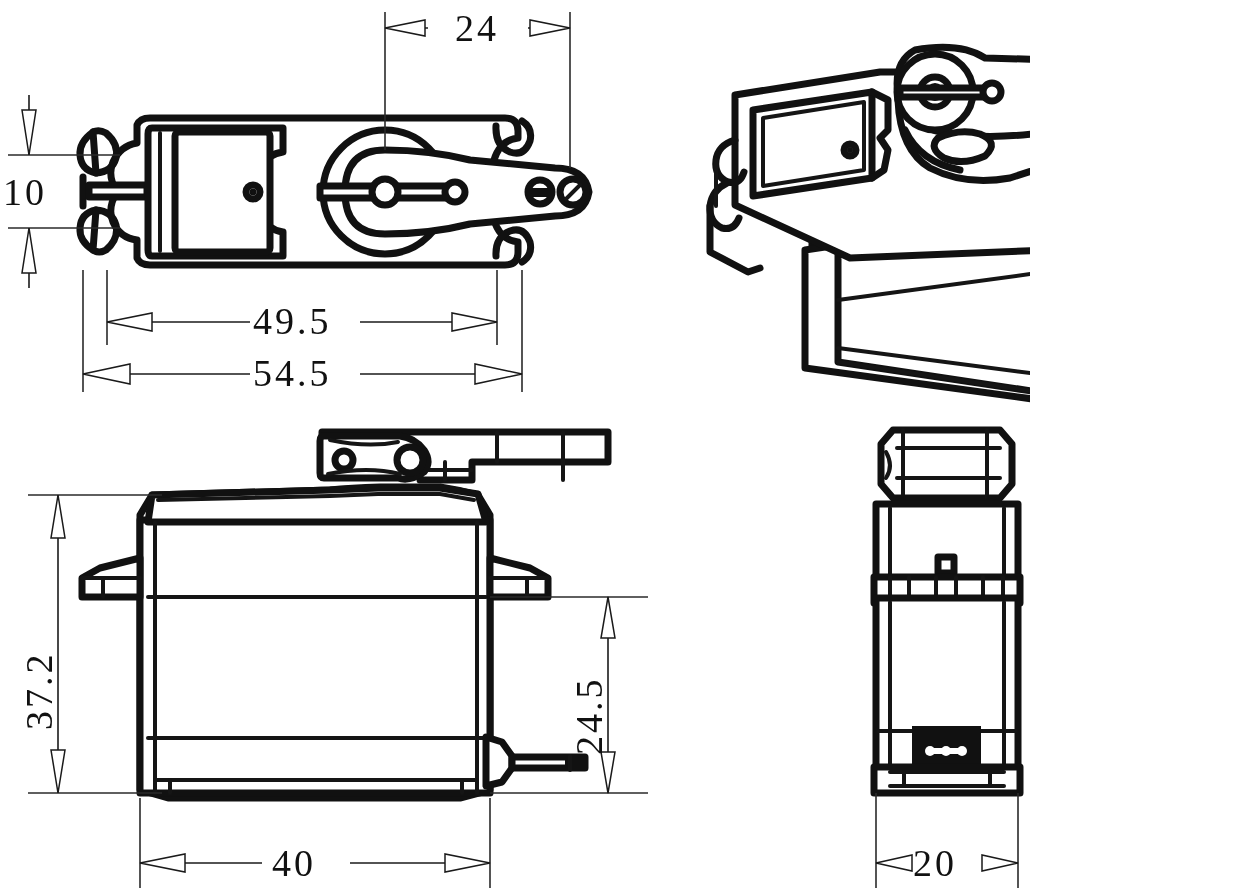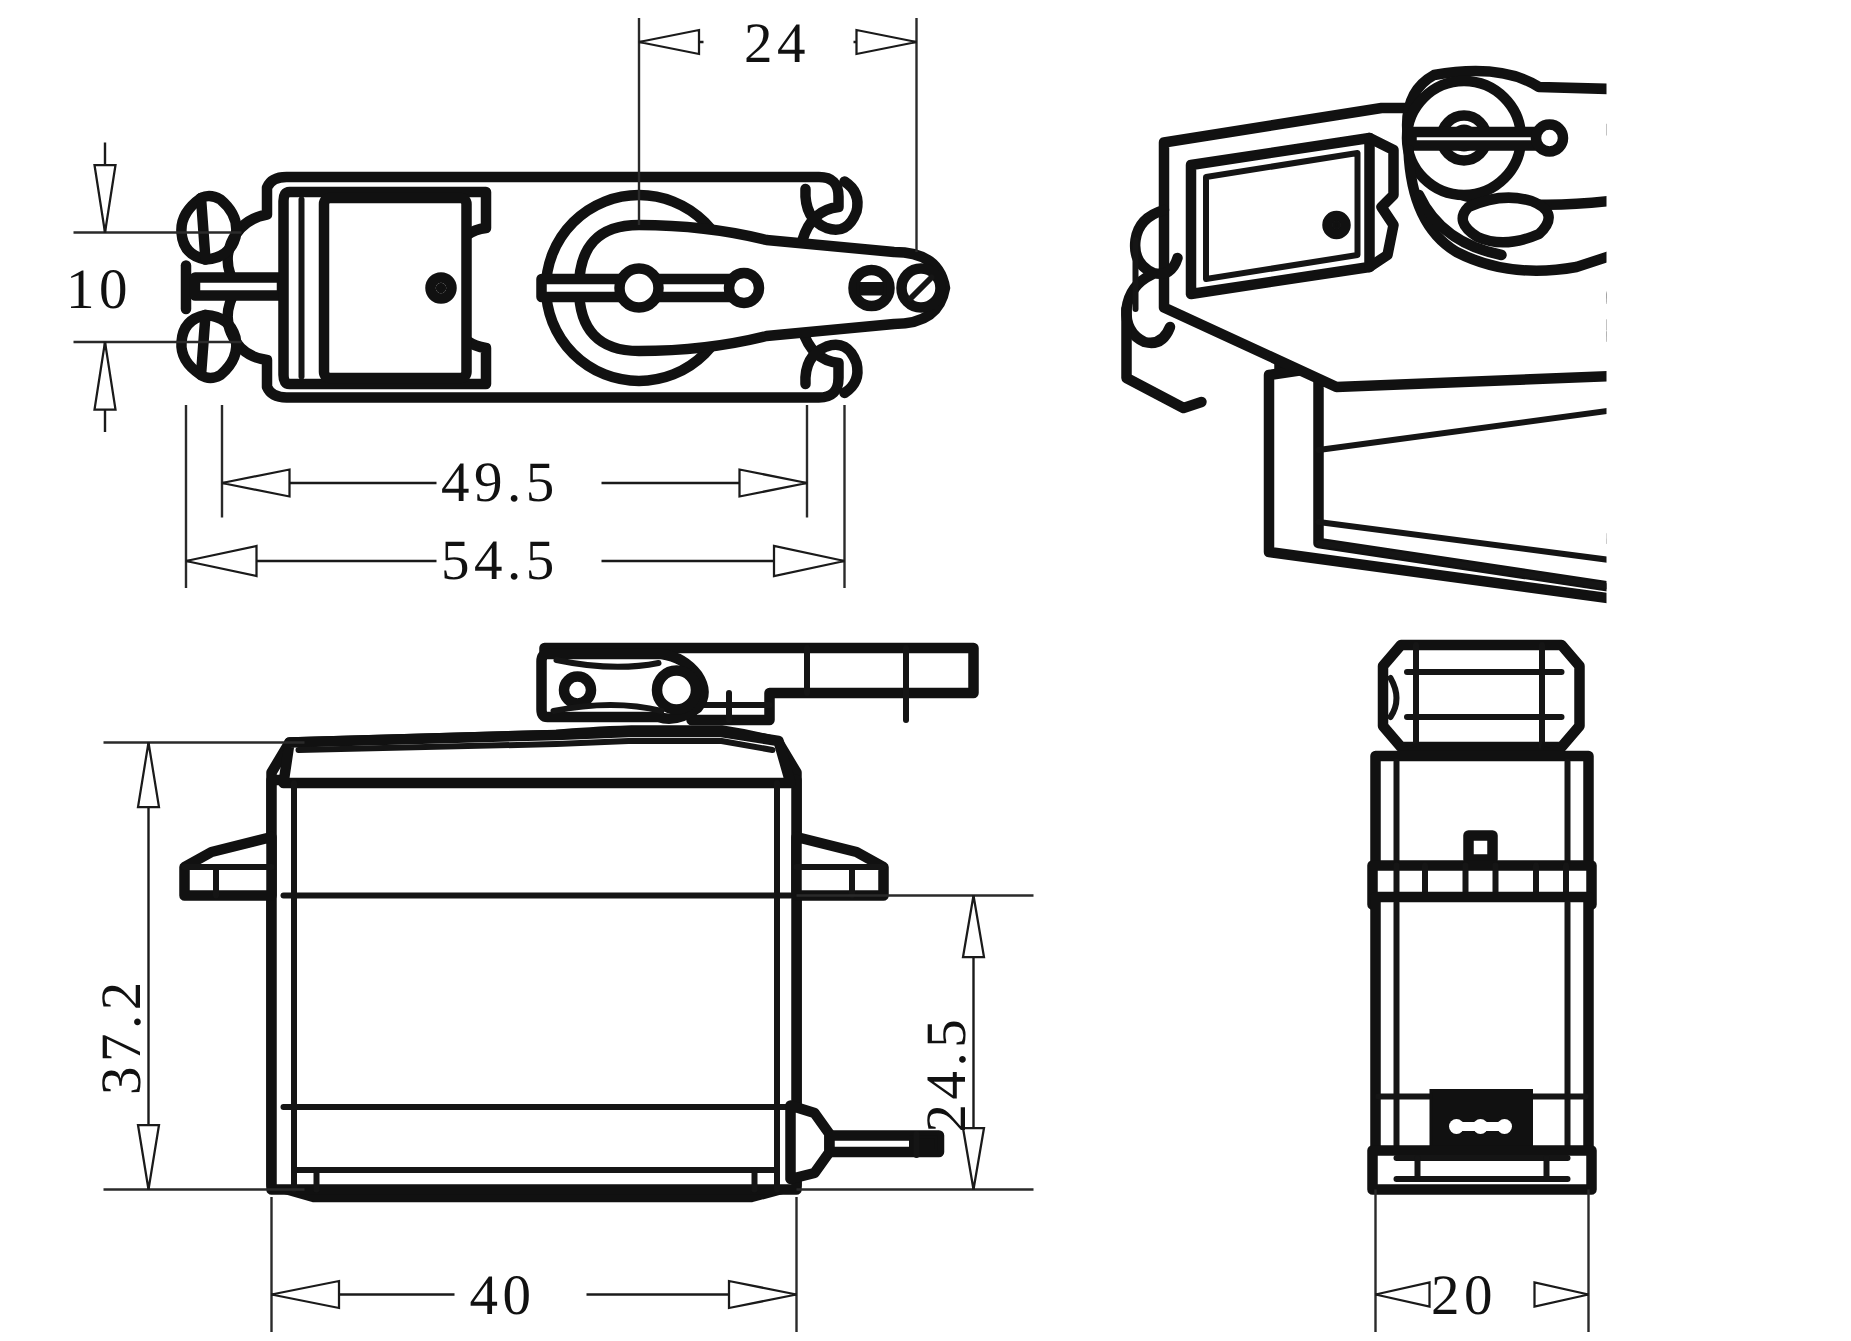--- a/index.html
+++ b/index.html
@@ -9,21 +9,20 @@
   }
   body {
     font-family: "Liberation Serif", serif;
   }
   #page {
     position: relative;
     width: 1030px;
     height: 894px;
     background: #ffffff;
     overflow: hidden;
-    margin-left: 41px;
   }
   #page svg {
     position: absolute;
     top: 0;
     left: 0;
     width: 1234px;
     height: 894px;
   }
   .part-line {
     fill: none;

